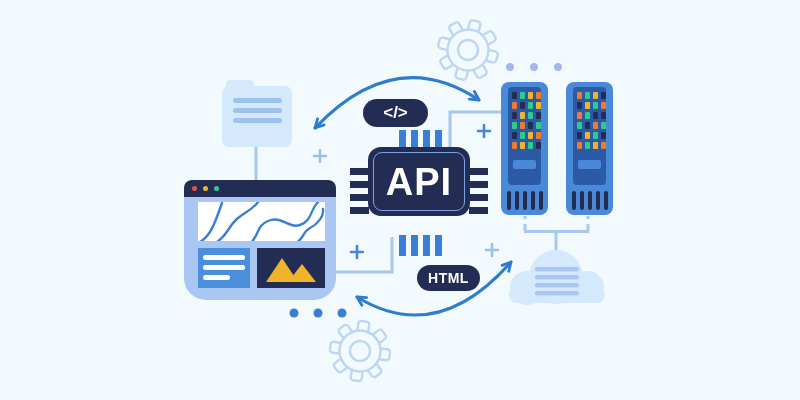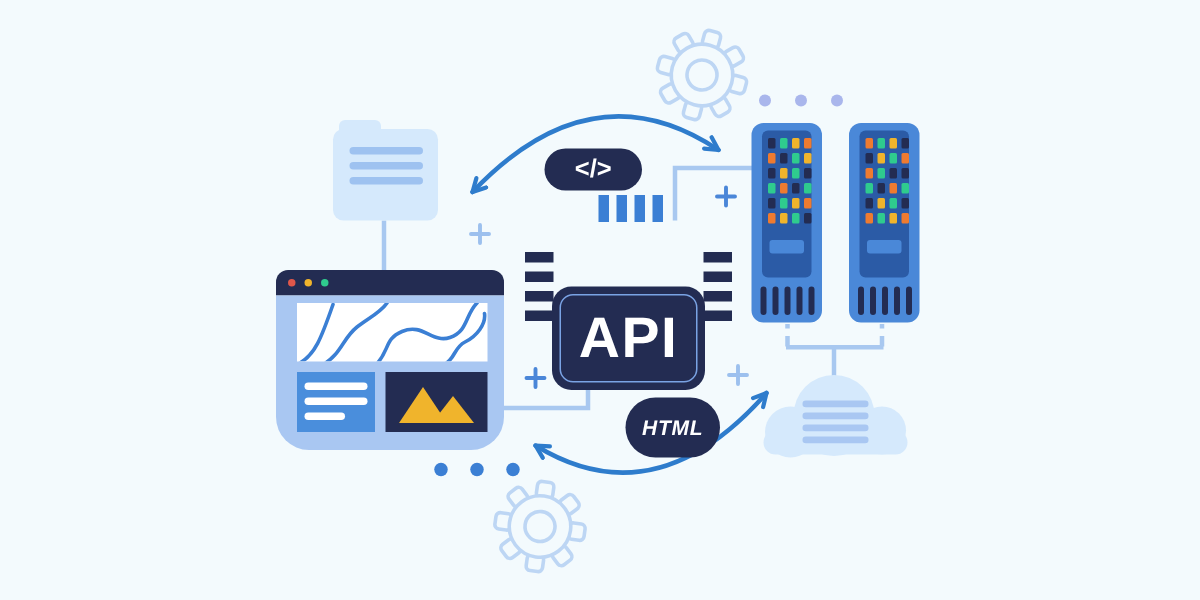--- a/index.html
+++ b/index.html
@@ -18,36 +18,36 @@
   .map-panel{position:absolute;left:14px;top:22px;width:127px;height:39px;background:#ffffff;overflow:hidden;}
   .text-card{position:absolute;left:14px;top:68px;width:52px;height:40px;background:var(--panel-blue,#4a8edc);}
   .tline{position:absolute;left:5px;height:4.5px;border-radius:3px;background:#ffffff;}
   .tline:nth-child(1){top:7px;width:42px;}
   .tline:nth-child(2){top:17px;width:42px;}
   .tline:nth-child(3){top:27px;width:27px;}
   .image-card{position:absolute;left:73px;top:68px;width:68px;height:40px;background:var(--navy,#232c52);}
 
   
   .chip{position:absolute;left:368px;top:147px;width:102px;height:69px;background:var(--navy,#232c52);
-        border-radius:13px;display:flex;align-items:center;justify-content:center;margin-top:44px;}
+        border-radius:13px;display:flex;align-items:center;justify-content:center;}
   .chip::after{content:"";position:absolute;inset:5px;border:1.6px solid var(--chip-inner,#7aa3e4);border-radius:9px;}
   .chip-label{color:#fff;font-size:38px;font-weight:800;letter-spacing:1px;line-height:1;}
   .pins-top,.pins-bottom{position:absolute;left:399px;display:flex;gap:5px;}
   .pins-top{top:130px;} .pins-bottom{top:235px;}
   .pin-v{width:7px;height:18px;background:var(--blue,#3b7fd4);}
   .pins-bottom .pin-v{height:21px;}
   .pins-left,.pins-right{position:absolute;top:168px;display:flex;flex-direction:column;gap:6px;}
   .pins-left{left:350px;} .pins-right{left:469px;}
   .pin-h{width:19px;height:7px;background:var(--navy,#232c52);}
 
   
   .badge{position:absolute;background:var(--navy,#232c52);color:#fff;border-radius:20px;
          display:flex;align-items:center;justify-content:center;font-weight:800;}
   .badge-code{left:363px;top:99px;width:65px;height:28px;font-size:17px;}
-  .badge-html{left:417px;top:265px;width:63px;height:40px;font-size:14px;letter-spacing:.5px;font-style:italic;}
+  .badge-html{left:417px;top:265px;width:63px;height:26px;font-size:14px;letter-spacing:.5px;}
 
   
   .server{position:absolute;top:82px;width:47px;height:133px;background:var(--server-blue,#4a88d8);border-radius:8px;}
   .server-1{left:501px;} .server-2{left:566px;}
   .server-panel{position:absolute;left:7px;top:5px;width:33px;height:98px;background:var(--server-panel,#2b5ba6);border-radius:4px;}
   .led-grid{position:absolute;left:4px;top:5px;display:grid;grid-template-columns:repeat(4,5px);grid-auto-rows:7px;gap:3px;}
   .led{width:5px;height:7px;border-radius:1px;}
   .server-slot{position:absolute;left:5px;bottom:16px;width:23px;height:9px;background:var(--server-blue,#4a88d8);border-radius:2px;}
   .vents{position:absolute;left:6px;bottom:5px;display:flex;gap:4px;}
   .vent{width:4px;height:19px;background:var(--navy,#232c52);border-radius:2px;}

